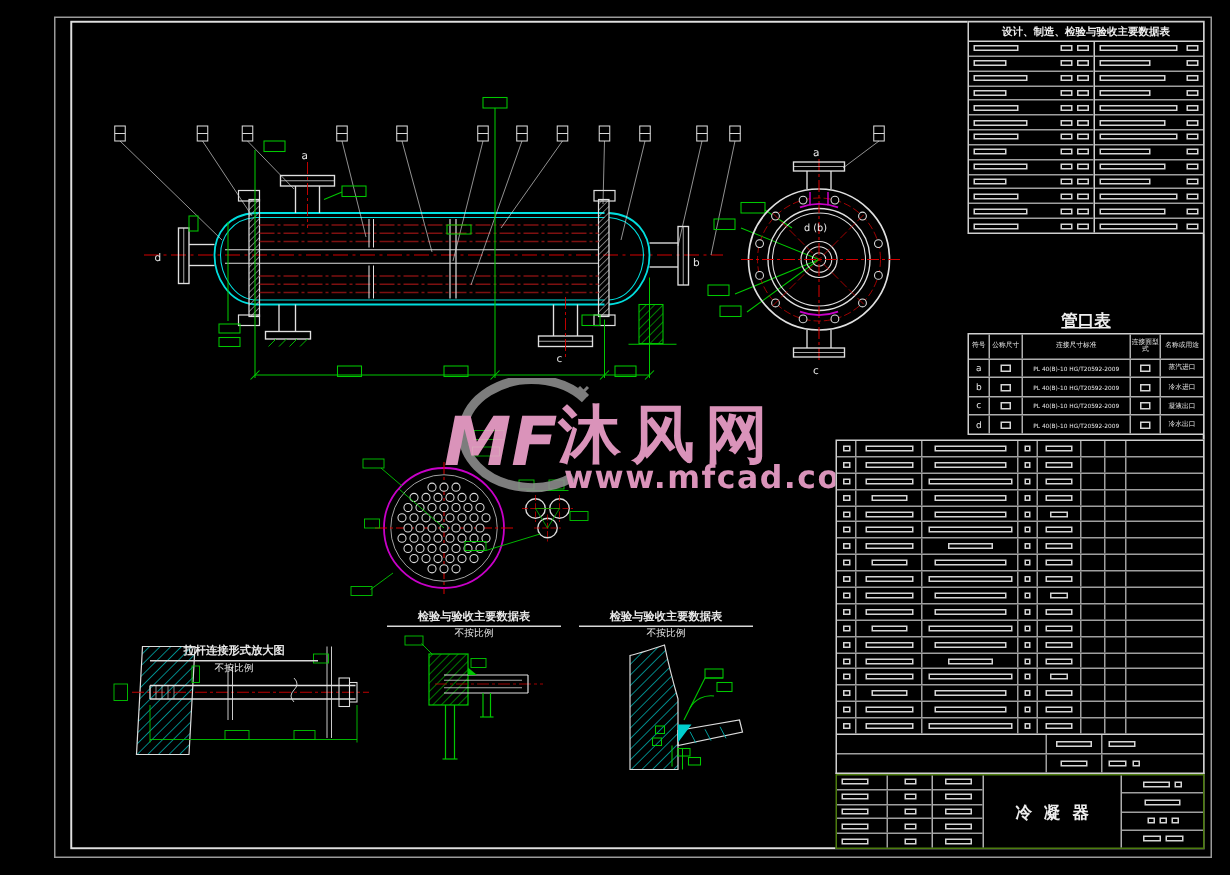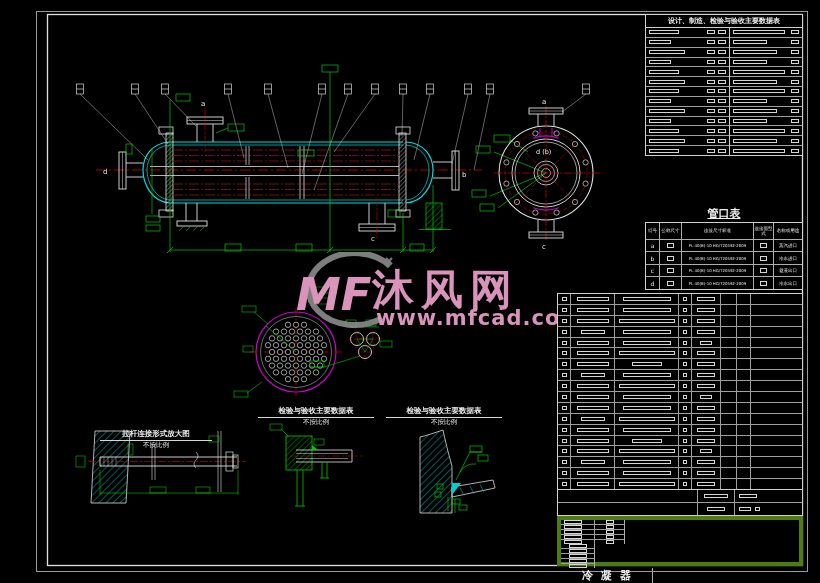--- a/index.html
+++ b/index.html
@@ -70,22 +70,22 @@
   .prow:nth-child(7n) .wD{width:30px}
   .prow:nth-child(5n) .wB{width:12px}
 
   #sigBand{position:absolute;left:557px;top:490px;width:246px;height:26px;border:1px solid #cfcfcf;border-top:none;
            display:flex;flex-direction:column;box-sizing:border-box;background:#000;}
   .srow{flex:1;display:flex;align-items:center;border-bottom:1px solid #9f9f9f;box-sizing:border-box;}
   .srow:last-child{border-bottom:none;}
   .scellL{width:140px;height:100%;border-right:1px solid #9f9f9f;box-sizing:border-box;}
   .scellR{flex:1;height:100%;border-left:1px solid #9f9f9f;box-sizing:border-box;display:flex;align-items:center;padding:0 4px;gap:4px;}
 
-  #titleBlock{position:absolute;left:557px;top:516px;width:246px;height:50px;border:4px solid #4d7c0f;
-              display:flex;box-sizing:border-box;background:#000;flex-direction:column;}
+  #titleBlock{position:absolute;left:557px;top:516px;width:246px;height:50px;border:1px solid #4d7c0f;
+              display:flex;box-sizing:border-box;background:#000;}
   .tbA{width:64px;border-right:1px solid #aeaeae;display:flex;flex-direction:column;box-sizing:border-box;}
   .tbaRow{flex:1;display:flex;border-bottom:1px solid #9f9f9f;box-sizing:border-box;}
   .tbaRow:last-child{border-bottom:none;}
   .tbaC1{width:34px;border-right:1px solid #9f9f9f;display:flex;align-items:center;padding-left:3px;box-sizing:border-box;}
   .tbaC2{flex:1;display:flex;align-items:center;justify-content:center;}
   .tbB{width:34px;border-right:1px solid #aeaeae;display:flex;flex-direction:column;box-sizing:border-box;}
   .tbbRow{flex:1;display:flex;align-items:center;justify-content:center;border-bottom:1px solid #9f9f9f;box-sizing:border-box;}
   .tbbRow:last-child{border-bottom:none;}
   .tbC{width:92px;border-right:1px solid #aeaeae;display:flex;align-items:center;justify-content:center;
        font-size:11px;font-weight:bold;letter-spacing:8px;color:#eee;padding-left:8px;box-sizing:border-box;}

